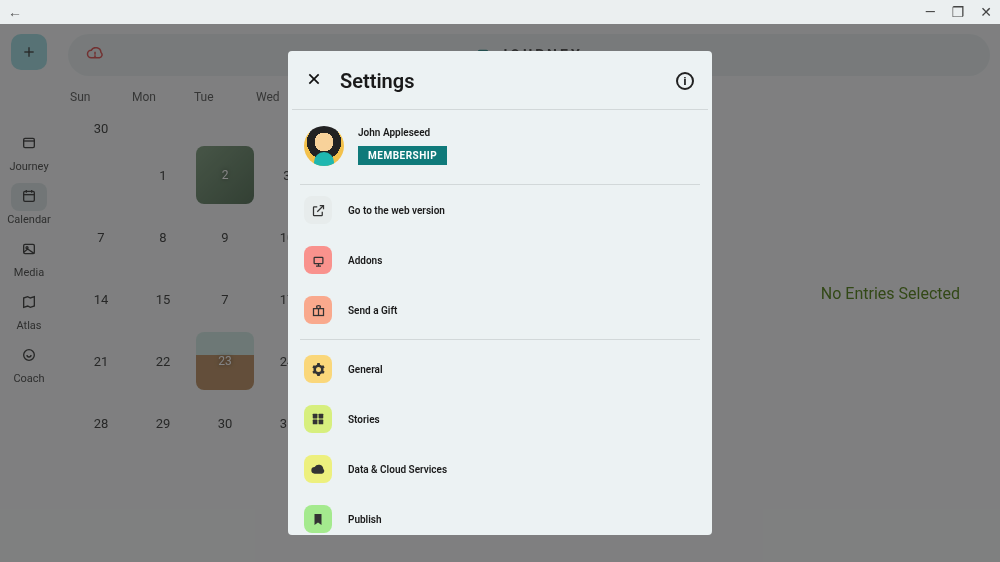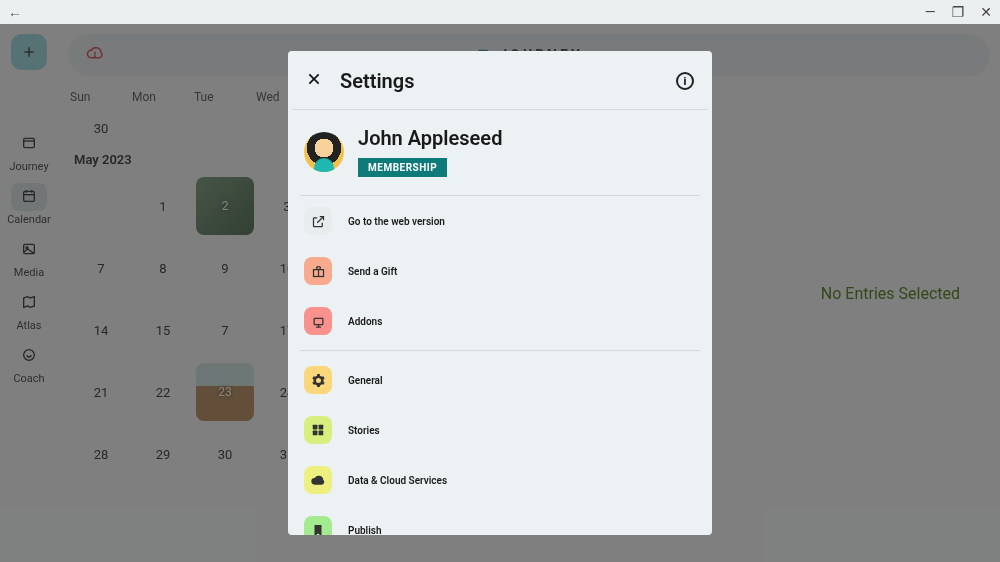--- a/index.html
+++ b/index.html
@@ -225,21 +225,21 @@
   }
   .avatar::after {
     content: "";
     position: absolute;
     bottom: 0; left: 10px; right: 10px;
     height: 14px;
     background: #1fb7b0;
     border-radius: 10px 10px 0 0;
   }
   .profile-name {
-    font-size: 20px;
+    font-size: 10px;
     font-weight: 600;
     color: #1a1a1a;
     margin-bottom: 6px;
   }
   .badge {
     display: inline-block;
     background: #0f7a7a;
     color: #fff;
     font-size: 10px;
     font-weight: 700;
@@ -382,21 +382,20 @@
       <div class="daycol">Sun</div>
       <div class="daycol">Mon</div>
       <div class="daycol">Tue</div>
       <div class="daycol">Wed</div>
     </div>
 
     <div class="calendar-body">
       <div class="cal-row" style="height:32px;">
         <div class="cal-cell">30</div>
       </div>
-      <div class="month-label">May 2023</div>
 
       <div class="cal-row">
         <div class="cal-cell"></div>
         <div class="cal-cell">1</div>
         <div class="cal-cell">
           <div class="thumb">
               <span class="thumb-day">2</span>
             </div>
         </div>
         <div class="cal-cell">3</div>
@@ -464,38 +463,38 @@
       <div class="menu-icon mi-web">
         <svg width="15" height="15" viewBox="0 0 24 24" fill="none" stroke="#333" stroke-width="2">
             <path d="M14 4h6v6"></path>
             <path d="M20 4 L10 14"></path>
             <path d="M18 14v5a1 1 0 0 1-1 1H5a1 1 0 0 1-1-1V7a1 1 0 0 1 1-1h5"></path>
           </svg>
       </div>
       <span class="menu-label">Go to the web version</span>
     </div>
     <div class="menu-item">
+      <div class="menu-icon mi-addons">
+        <svg width="15" height="15" viewBox="0 0 24 24" fill="none" stroke="#333" stroke-width="2">
+            <rect x="5" y="7" width="14" height="10" rx="1"></rect>
+            <line x1="12" y1="17" x2="12" y2="21"></line>
+            <line x1="8" y1="21" x2="16" y2="21"></line>
+          </svg>
+      </div>
+      <span class="menu-label">Addons</span>
+    </div>
+    <div class="menu-item">
       <div class="menu-icon mi-gift">
         <svg width="15" height="15" viewBox="0 0 24 24" fill="none" stroke="#333" stroke-width="2">
             <rect x="4" y="9" width="16" height="11"></rect>
             <line x1="12" y1="9" x2="12" y2="20"></line>
             <path d="M12 9 C9 9 7 4 12 4 C17 4 15 9 12 9"></path>
           </svg>
       </div>
       <span class="menu-label">Send a Gift</span>
-    </div>
-    <div class="menu-item">
-      <div class="menu-icon mi-addons">
-        <svg width="15" height="15" viewBox="0 0 24 24" fill="none" stroke="#333" stroke-width="2">
-            <rect x="5" y="7" width="14" height="10" rx="1"></rect>
-            <line x1="12" y1="17" x2="12" y2="21"></line>
-            <line x1="8" y1="21" x2="16" y2="21"></line>
-          </svg>
-      </div>
-      <span class="menu-label">Addons</span>
     </div>
 
     <div class="divider" style="margin-top:4px;margin-bottom:4px;"></div>
 
     <div class="menu-item">
       <div class="menu-icon mi-general">
         <svg width="15" height="15" viewBox="0 0 24 24" fill="#333">
             <path d="M12 8a4 4 0 1 0 0 8 4 4 0 0 0 0-8zm8 4a8 8 0 0 1-.2 1.8l2 1.6-2 3.4-2.4-.8a8 8 0 0 1-3 1.8l-.4 2.6h-4l-.4-2.6a8 8 0 0 1-3-1.8l-2.4.8-2-3.4 2-1.6A8 8 0 0 1 4 12a8 8 0 0 1 .2-1.8l-2-1.6 2-3.4 2.4.8a8 8 0 0 1 3-1.8L10 1.6h4l.4 2.6a8 8 0 0 1 3 1.8l2.4-.8 2 3.4-2 1.6c.1.6.2 1.2.2 1.8z"></path>
           </svg>
       </div>

